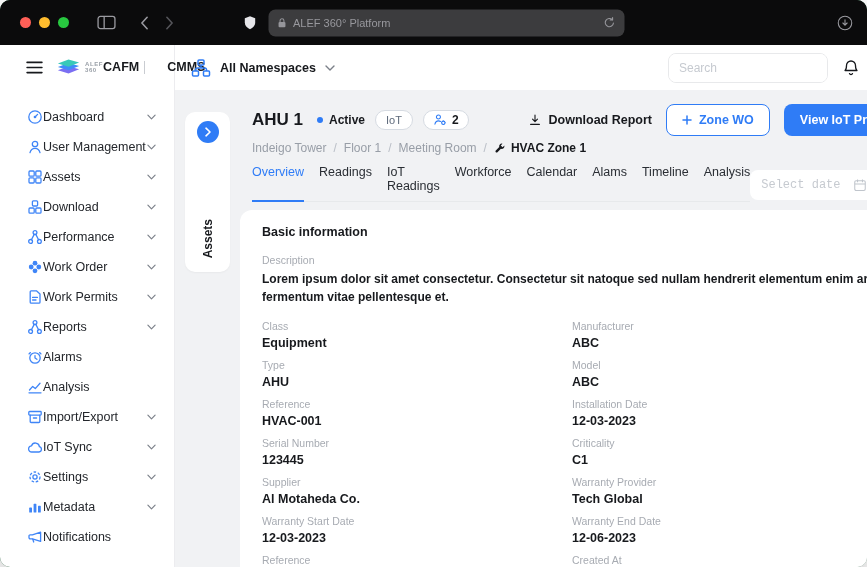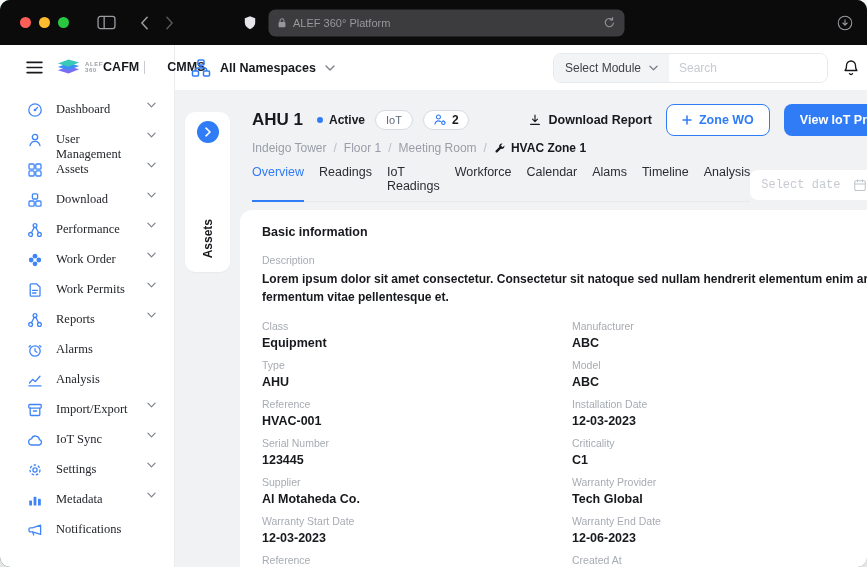--- a/index.html
+++ b/index.html
@@ -31,21 +31,21 @@
   .chev { color:#7b8089; display:flex; }
   .hdr-right { margin-left:auto; display:flex; align-items:center; gap:15px; padding-right:8px; }
   .combo { display:flex; height:30px; border:1px solid #e8e9eb; border-radius:8px; overflow:hidden; background:#fff; }
   .combo-select { display:flex; align-items:center; gap:8px; background:#f3f4f6; padding:0 11px; font-size:12px; color:#3f434a; cursor:pointer; }
   .combo-input { border:none; outline:none; width:158px; padding:0 10px; font-size:12px; color:#3f434a; font-family:"Liberation Sans", sans-serif; }
   .combo-input::placeholder { color:#c6cad0; }
 
   
   .app-body { display:flex; height:477px; }
   .sidebar { width:175px; flex-shrink:0; background:#fff; border-right:1px solid #ececef; padding-top:12px; }
-  .side-item { height:30px; display:flex; gap:13px; padding:0 18px 0 27px; cursor:pointer;font-family:Liberation Serif, serif; }
+  .side-item { height:30px; display:flex; align-items:center; padding:0 18px 0 27px; cursor:pointer; }
   .sicon { width:16px; height:16px; color:#3f85f7; display:flex; align-items:center; justify-content:center; flex-shrink:0; }
   .slabel { font-size:12.5px; color:#23262b; }
   .schev { margin-left:auto; color:#7b8089; display:flex; }
 
   .main { flex:1; position:relative; background:#f1f2f4; padding:14px 0 0 65px; overflow:hidden; }
 
   
   .rail { position:absolute; left:10px; top:22px; width:45px; height:160px; background:#fff; border-radius:10px; box-shadow:0 1px 2px rgba(0,0,0,.04); display:flex; flex-direction:column; align-items:center; }
   .rail-btn { width:22px; height:22px; border-radius:50%; background:#2f7cf6; border:none; margin-top:9px; display:flex; align-items:center; justify-content:center; cursor:pointer; }
   .rail-label { margin-top:auto; margin-bottom:14px; writing-mode:vertical-rl; transform:rotate(180deg); font-size:12px; font-weight:700; color:#17191d; }
@@ -178,28 +178,20 @@
       </span>
       <span class="ns-label">All Namespaces</span>
       <span class="chev">
         <svg viewBox="0 0 10 6" width="10" height="6" fill="none">
             <path d="M1 1l4 4 4-4" stroke="currentColor" stroke-width="1.4" stroke-linecap="round" stroke-linejoin="round"></path>
           </svg>
       </span>
     </div>
     <div class="hdr-right">
       <div class="combo">
-        <div class="combo-select">
-          <span>Select Module</span>
-          <span class="chev">
-            <svg viewBox="0 0 10 6" width="9" height="6" fill="none">
-                <path d="M1 1l4 4 4-4" stroke="currentColor" stroke-width="1.4" stroke-linecap="round" stroke-linejoin="round"></path>
-              </svg>
-          </span>
-        </div>
         <input class="combo-input" type="text" placeholder="Search" style="">
       </div>
       <span class="chrome-ic">
         <svg viewBox="0 0 16 18" width="16" height="18" fill="none" stroke="#17191d" stroke-width="1.3" stroke-linejoin="round">
             <path d="M8 2a4.5 4.5 0 0 0-4.5 4.5c0 4-1.5 5-1.5 5h12s-1.5-1-1.5-5A4.5 4.5 0 0 0 8 2z"></path>
             <path d="M6.5 14.6a1.6 1.6 0 0 0 3 0" stroke-linecap="round"></path>
           </svg>
       </span>
     </div>
   </div>

